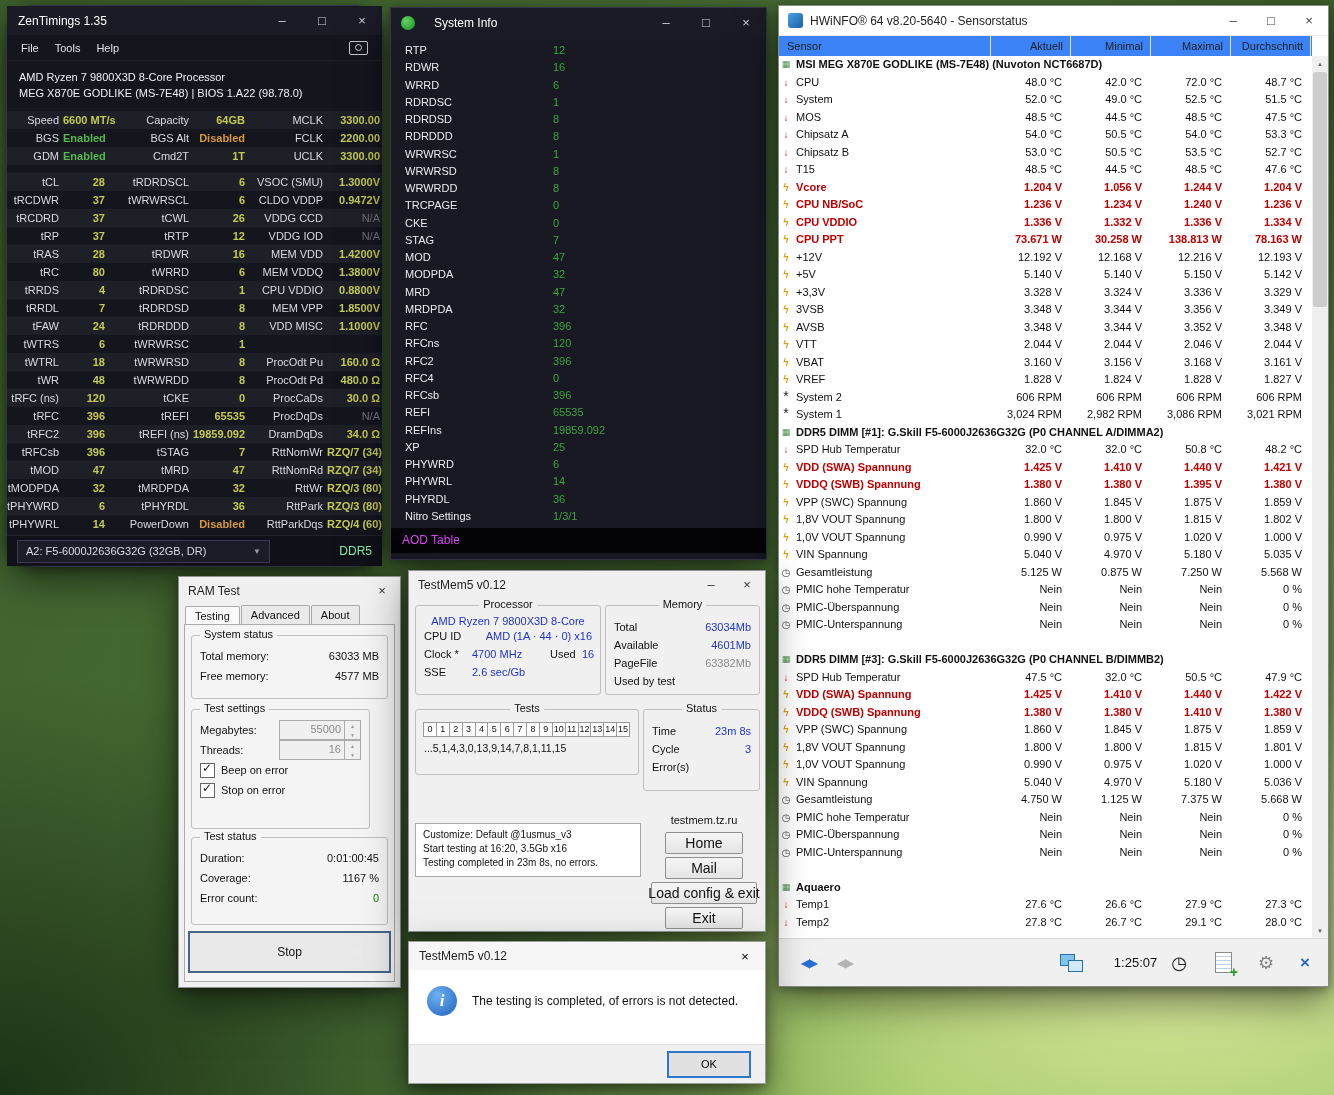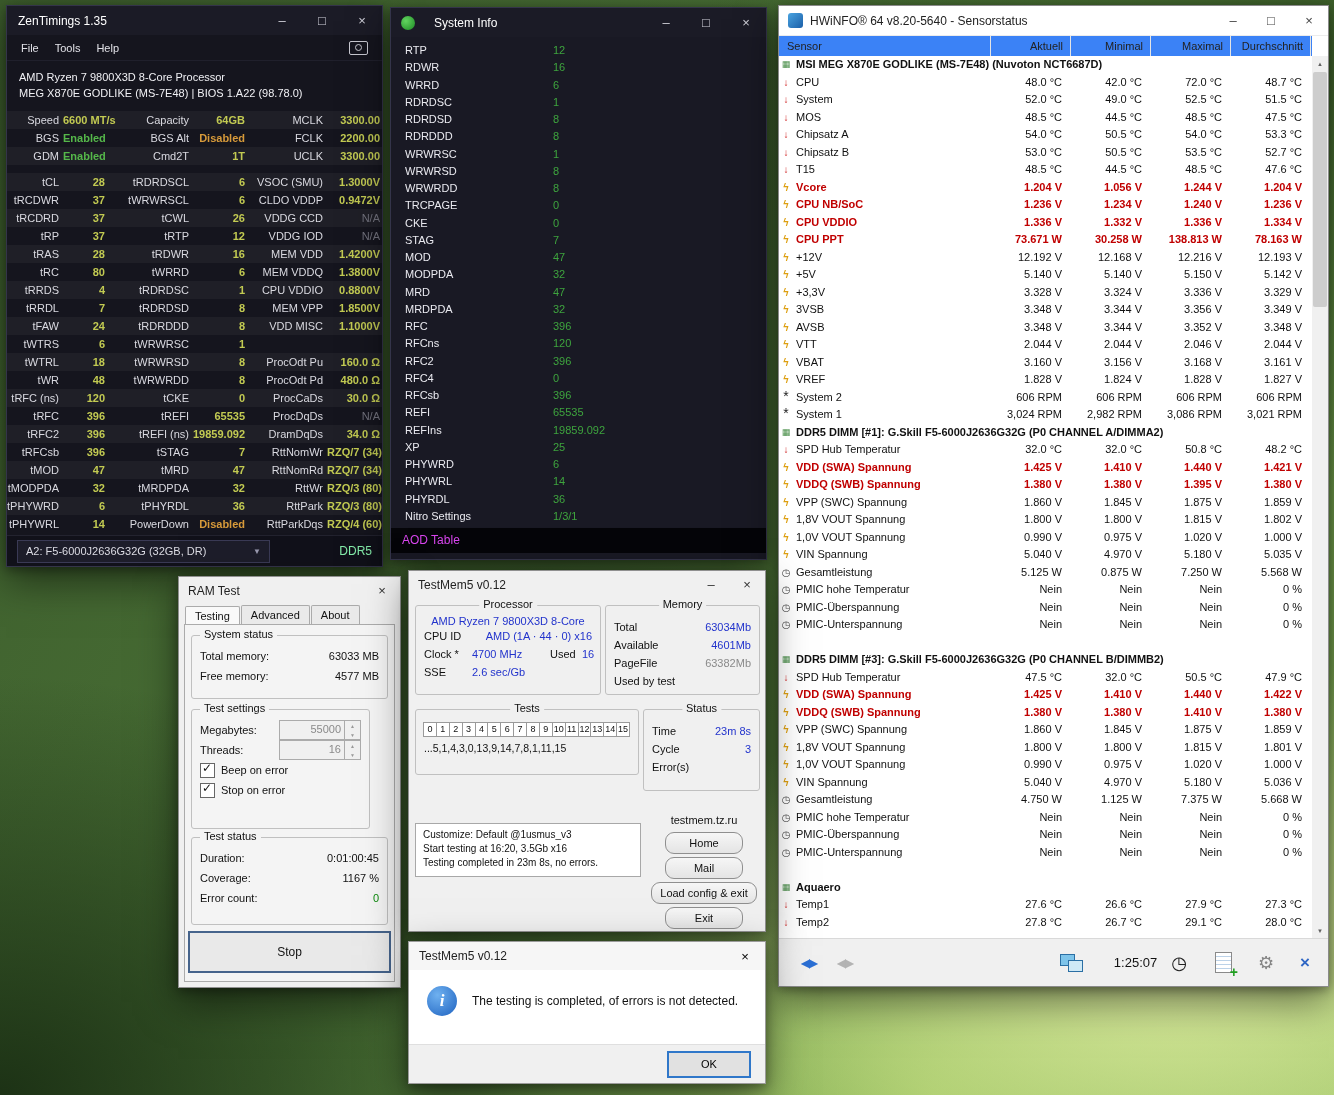--- a/index.html
+++ b/index.html
@@ -17,21 +17,21 @@
   .wctl{display:flex;height:100%;}
   .wbtn{width:40px;height:100%;display:flex;align-items:center;justify-content:center;font-size:13px;}
 
   
   .dark{background:#15151e;border:1px solid #34344a;color:#e6e6ea;font-size:11px;}
   .dark .tbar{height:29px;background:#1b1b26;}
   .dark .ttext{padding-left:11px;color:#fff;}
   .dark .wbtn{color:#cfcfd8;}
 
   
-  #zt{left:6px;top:5px;width:375px;height:560px;}
+  #zt{left:6px;top:5px;width:375px;height:560px;border-radius:29px;}
   #zt .menubar{height:25px;display:flex;align-items:center;padding:0 6px;background:#15151e;border-bottom:1px solid #20202c;}
   #zt .mitem{padding:3px 8px;color:#e2e2e8;font-size:11px;}
   #zt .cam{margin-left:auto;margin-right:8px;width:17px;height:12px;border:1px solid #c8c8d0;border-radius:2px;position:relative;}
   #zt .cam::after{content:"";position:absolute;left:5px;top:2px;width:5px;height:5px;border:1px solid #c8c8d0;border-radius:50%;}
   #zt .cpuinfo{padding:8px 12px 2px;line-height:16px;color:#f0f0f4;}
   .zt-grid{margin-top:8px;}
   .zt-row{display:grid;grid-template-columns:56px 44px 86px 54px 80px 55px;height:18px;line-height:18px;}
   .zt-row:nth-child(odd){background:rgba(255,255,255,.045);}
   .zt-lab{text-align:right;padding-right:4px;color:#d9d9e0;white-space:nowrap;}
   .zt-val{text-align:right;padding-right:2px;color:#c2ca52;font-weight:bold;white-space:nowrap;}
@@ -142,21 +142,21 @@
   #tm .kv .kv-v{flex:1;}
   #tm .g-mem .kv-l,#tm .g-status .kv-l{flex:1;width:auto;}
   #tm .g-mem .kv:first-of-type,#tm .g-status .kv:first-of-type{margin-top:12px;}
   #tm .cells{display:flex;margin:12px 8px 0;}
   .tcell{flex:1;border:1px solid #9a9a9a;margin-left:-1px;background:#fff;text-align:center;font-size:9px;line-height:13px;height:13px;overflow:hidden;}
   #tm .seq{padding:5px 8px 0;font-size:10.5px;white-space:nowrap;}
   #tm .infobox{position:absolute;left:6px;top:252px;width:226px;height:54px;background:#fff;border:1px solid #a8a8a8;padding:4px 7px;box-sizing:border-box;}
   .info-line{font-size:10px;line-height:14px;white-space:nowrap;}
   #tm .site{position:absolute;left:240px;top:243px;width:110px;text-align:center;font-size:11px;}
   #tm .btncol{position:absolute;left:240px;top:261px;width:110px;display:flex;flex-direction:column;align-items:center;}
-  .btn95{width:76px;height:20px;margin-bottom:3px;background:linear-gradient(#f6f6f6,#e4e4e4);border:1px solid #8f8f8f;border-radius:9px;display:flex;align-items:center;justify-content:center;font-size:11px;white-space:nowrap;}
+  .btn95{width:76px;height:20px;margin-bottom:3px;background:linear-gradient(#f6f6f6,#e4e4e4);border:1px solid #8f8f8f;border-radius:2px;display:flex;align-items:center;justify-content:center;font-size:14px;white-space:nowrap;}
   .btn95.wide{width:104px;}
 
   
   #dlg{left:408px;top:941px;width:356px;height:141px;background:#fff;border:1px solid #9b9b9b;}
   #dlg .tbar{height:28px;background:#f6f6f6;}
   #dlg .ttext{padding-left:10px;color:#222;}
   #dlg .body{display:flex;align-items:center;gap:15px;padding:16px 18px 0;}
   .info-ico{width:30px;height:30px;border-radius:50%;flex:none;background:radial-gradient(circle at 35% 30%,#6fb1f0,#1e62c0);color:#fff;display:flex;align-items:center;justify-content:center;font:italic bold 17px "Liberation Serif","DejaVu Serif",serif;}
   #dlg .msg{font-size:12px;color:#111;}
   #dlg .btnrow{position:absolute;left:0;right:0;bottom:0;height:38px;background:#f0f0f0;border-top:1px solid #dfdfdf;display:flex;align-items:center;justify-content:flex-end;padding-right:14px;}

